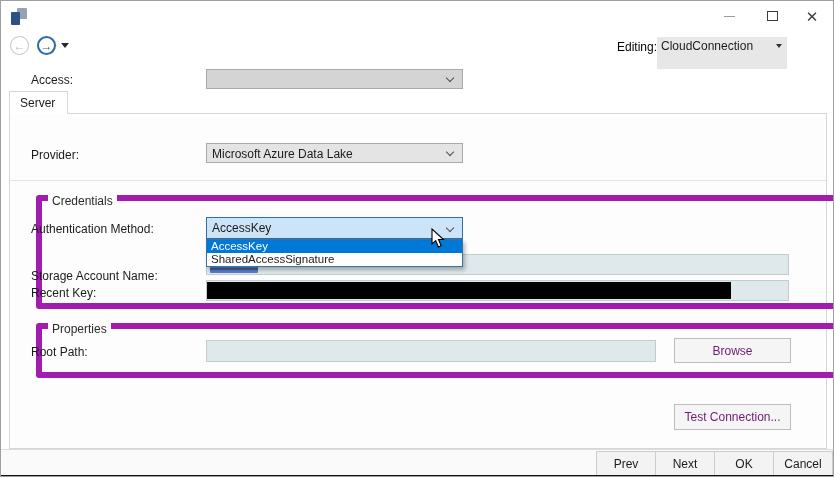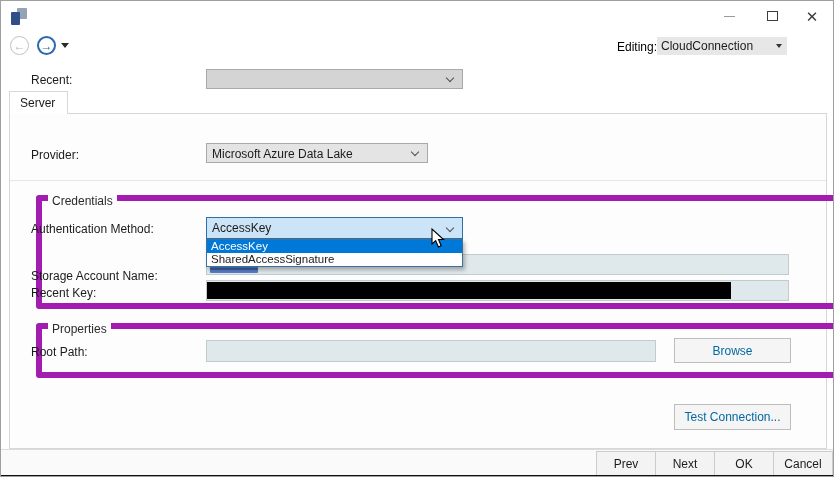--- a/index.html
+++ b/index.html
@@ -27,21 +27,21 @@
 
   
   .nav-circle { position:absolute; top:35px; width:19px; height:19px; border-radius:50%;
                 display:flex; align-items:center; justify-content:center; font-size:12px; }
   .nav-back { left:9px; border:1px solid #c2c2c2; color:#b8b8b8; }
   .nav-fwd  { left:36px; border:2px solid #2a69ae; color:#2a69ae; font-weight:bold; }
   .nav-caret { position:absolute; left:60px; top:42px; width:0; height:0;
                border-left:4px solid transparent; border-right:4px solid transparent;
                border-top:5px solid #2b2b2b; }
   .editing-label { position:absolute; left:616px; top:39px; color:#000; }
-  .editing-dropdown { position:absolute; left:656px; top:36px; width:130px; height:18px;
+  .editing-dropdown { position:absolute; left:656px; top:36px; width:130px; height:32px;
                       background:#e7e7e7; padding:2px 16px 0 4px; }
   .editing-caret { position:absolute; right:5px; top:7px; width:0; height:0;
                    border-left:3.5px solid transparent; border-right:3.5px solid transparent;
                    border-top:4.5px solid #333; }
 
   
   .recent-label { position:absolute; left:30px; top:72px; }
   .dd { position:absolute; height:20px; border:1px solid #a9a9a9; padding:3px 20px 0 5px; }
   .recent-dd { left:205px; top:68px; width:257px; background:#d4d4d4; }
   .chev { position:absolute; right:9px; top:5px; width:6px; height:6px;
@@ -49,21 +49,21 @@
           transform:rotate(45deg); }
 
   
   .tab { position:absolute; left:8px; top:90px; height:23px; padding:4px 12px 0 10px;
          background:#ffffff; border:1px solid #d7d7d7; border-bottom:none; z-index:2; }
   .panel { position:absolute; left:8px; top:112px; width:818px; height:336px;
            background:#fdfdfd; border:1px solid #d7d7d7; }
 
   
   .provider-label { position:absolute; left:30px; top:147px; }
-  .provider-dd { left:205px; top:142px; width:222px; background:#e4e4e4; }
+  .provider-dd { left:205px; top:142px; width:257px; background:#e4e4e4; }
   .sep-line { position:absolute; left:9px; top:179px; width:816px; height:1px; background:#e6e6e6; }
 
   
   .groupbox { position:absolute; border:6px solid #a21caf; border-radius:3px;margin-left:21px; }
   .group-credentials { left:14px; top:194px; width:806px; height:114px; }
   .group-properties  { left:14px; top:322px; width:806px; height:55px; }
   .group-label { position:absolute; background:#fdfdfd; padding:0 4px; top:-7px; left:6px; font-size:12px; color:#2b2b2b; }
 
   
   .auth-label { position:absolute; left:30px; top:221px; }
@@ -81,21 +81,21 @@
                      background:#3f6cc4; opacity:.85; filter:blur(.7px); border-radius:1px; }
   .redact-scribble:after { content:""; position:absolute; left:0; right:0; top:4px; height:2px; background:#274a93; }
   .accesskey-label { position:absolute; left:30px; top:285px; }
   .accesskey-field { left:205px; top:279px; width:583px; height:21px; }
   .redact-bar { position:absolute; left:0px; top:1px; width:524px; height:17px; background:#000; }
 
   
   .rootpath-label { position:absolute; left:30px; top:344px; }
   .rootpath-field { left:205px; top:339px; width:450px; height:22px; }
   .btn { position:absolute; background:#f5f5f5; border:1px solid #bdbdbd; text-align:center;
-         font-size:12px; color:#0369a1; display:flex; align-items:center; justify-content:center; cursor:default; }
+         font-size:12px; color:#701a75; display:flex; align-items:center; justify-content:center; cursor:default; }
   .browse-btn { left:673px; top:337px; width:117px; height:25px; }
   .test-btn   { left:673px; top:403px; width:117px; height:26px; }
 
   
   .footer-sep { position:absolute; left:0; top:448px; width:834px; height:1px; background:#dcdcdc; }
   .footer { position:absolute; left:0; top:449px; width:834px; height:26px; background:#fafafa; }
   .footer-btn { position:absolute; top:1px; height:25px; width:60px; background:#f3f3f3;
                 border:1px solid #cccccc; display:flex; align-items:center; justify-content:center;text-align:center; }
   .fb-prev   { left:595px; }
   .fb-next   { left:654px; }
@@ -134,21 +134,21 @@
       <span>→</span>
     </div>
   <div class="nav-caret"></div>
 
   <div class="editing-label">Editing:</div>
   <div class="editing-dropdown">
     <span>CloudConnection</span>
     <span class="editing-caret"></span>
   </div>
 
-  <div class="recent-label">Recent:</div>
+  <div class="recent-label">Access:</div>
   <div class="dd recent-dd">
     <span></span>
     <span class="chev"></span>
   </div>
 
   <div class="tab">Server</div>
   <div class="panel"></div>
 
   <div class="provider-label">Provider:</div>
   <div class="dd provider-dd">

